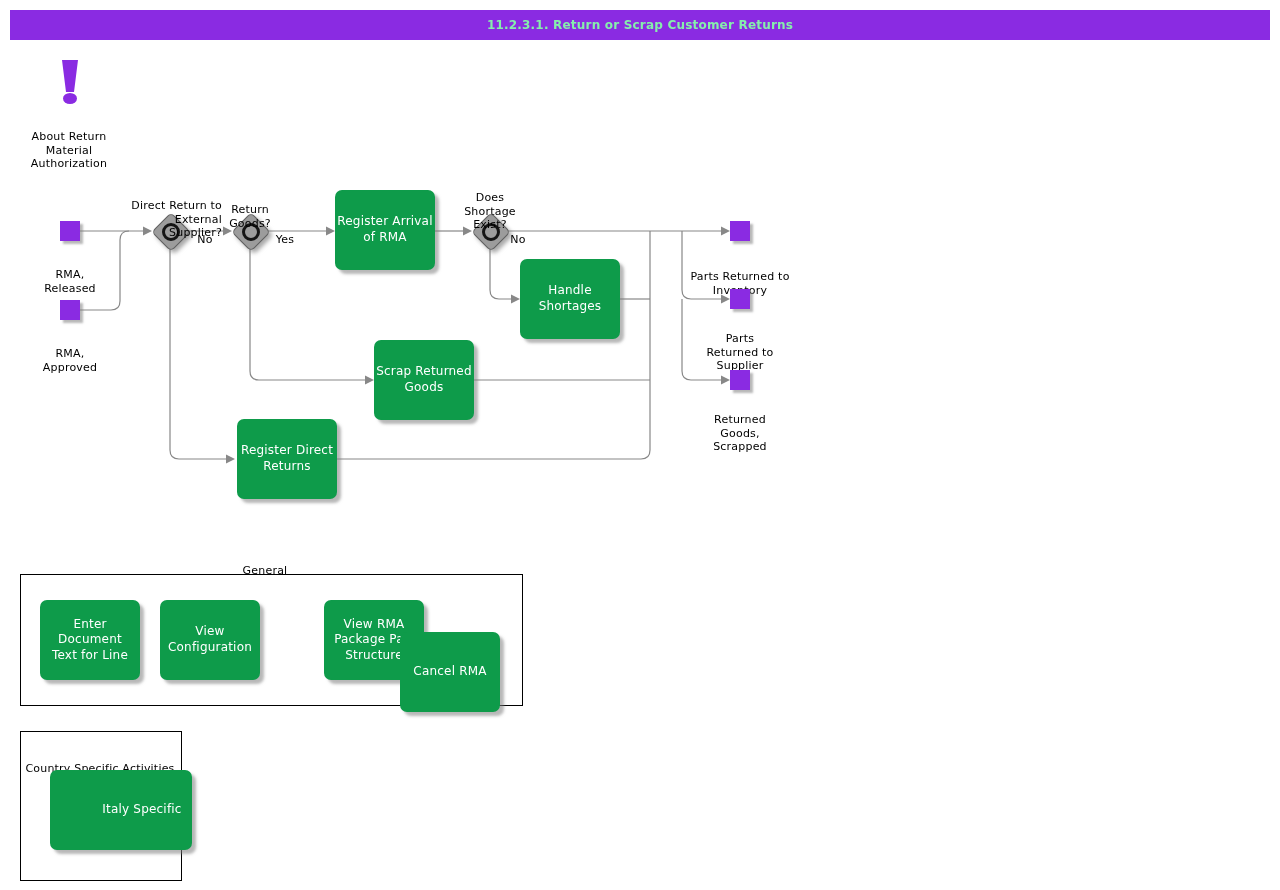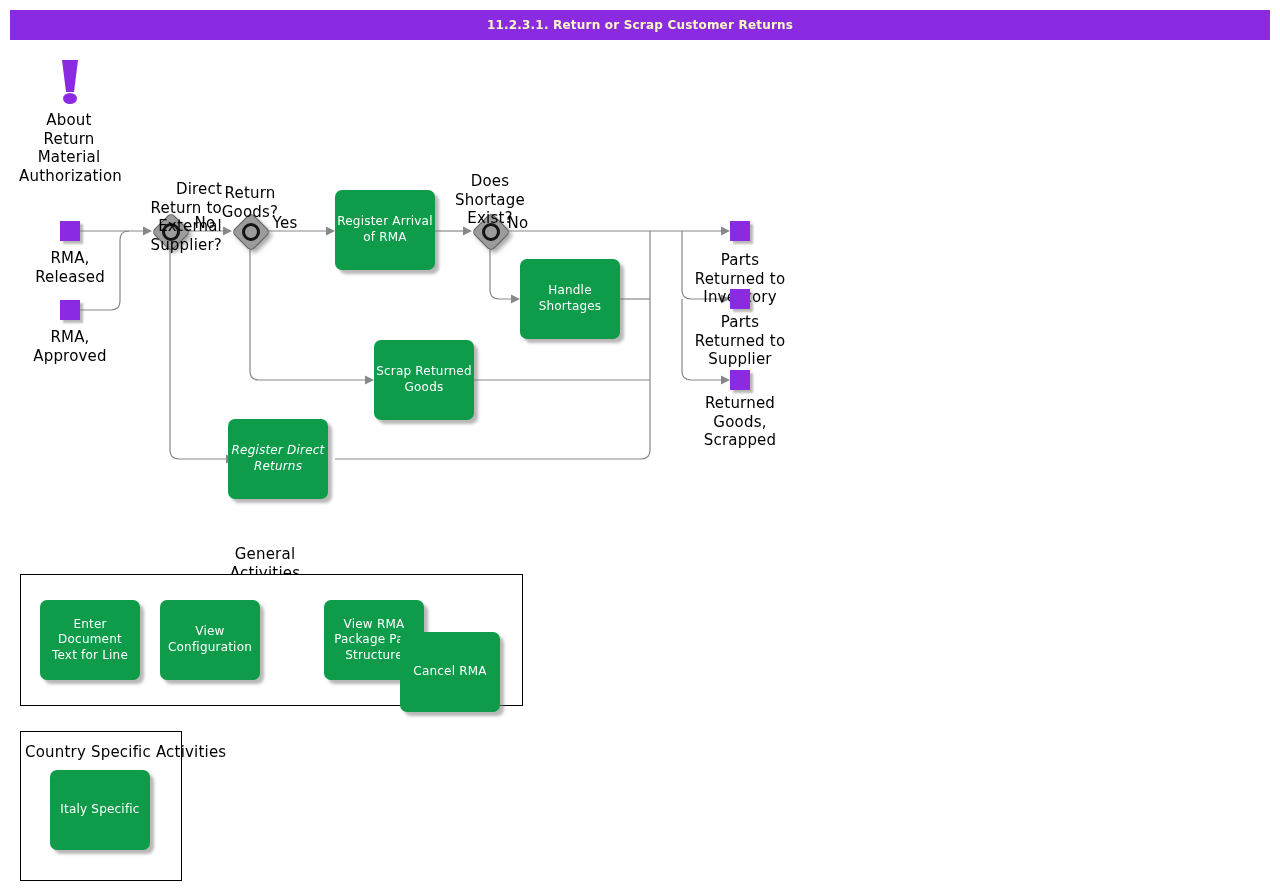--- a/index.html
+++ b/index.html
@@ -3,26 +3,26 @@
 <meta charset="utf-8">
 <style>
   html,body{margin:0;padding:0;background:#fff;}
   .canvas{
     position:relative;width:1280px;height:890px;background:#ffffff;overflow:hidden;
     font-family:"DejaVu Sans","Liberation Sans",sans-serif;color:#000;
   }
   .titlebar{
     position:absolute;left:10px;top:10px;width:1260px;height:30px;background:#8A2BE2;
     display:flex;align-items:center;justify-content:center;
-    color:#fef9c3;font-size:12px;font-weight:bold;letter-spacing:.2px;
+    color:#86efac;font-size:12px;font-weight:bold;letter-spacing:.2px;
   }
   .wires{position:absolute;left:0;top:0;pointer-events:none;}
   .lbl{
-    position:absolute;font-size:15px;line-height:1.24;text-align:center;
-    white-space:pre-line;color:#000;letter-spacing:.2px;
+    position:absolute;font-size:11px;line-height:1.24;text-align:center;
+    white-space:pre-line;color:#000;letter-spacing:.2px;margin-top:19px;
   }
   .sq{
     position:absolute;width:20px;height:20px;background:#8A2BE2;
     box-shadow:3px 3px 2px rgba(125,125,125,.55);
   }
   .act{
     position:absolute;width:100px;height:80px;background:#0E9B4A;border-radius:7px;
     box-shadow:4px 4px 3px rgba(125,125,125,.55);
     color:#fff;font-size:12px;line-height:1.3;letter-spacing:.2px;
     display:flex;align-items:center;justify-content:center;text-align:center;white-space:pre-line;
@@ -120,21 +120,21 @@
   <div class="lbl" style="left:190px;top:214px;width:30px;">No</div>
   <div class="lbl" style="left:270px;top:214px;width:30px;">Yes</div>
   <div class="lbl" style="left:503px;top:214px;width:30px;">No</div>
 
   <div class="act" style="left:335px;top:190px;">Register Arrival
 of RMA</div>
   <div class="act" style="left:520px;top:259px;">Handle
 Shortages</div>
   <div class="act" style="left:374px;top:340px;">Scrap Returned
 Goods</div>
-  <div class="act" style="left:228px;top:419px;font-style:italic;">Register Direct
+  <div class="act" style="left:237px;top:419px;">Register Direct
 Returns</div>
 
   <div class="sq" style="left:730px;top:221px;"></div>
   <div class="lbl" style="left:685px;top:251px;width:110px;">Parts Returned to
 Inventory</div>
 
   <div class="sq" style="left:730px;top:289px;"></div>
   <div class="lbl" style="left:690px;top:313px;width:100px;">Parts
 Returned to
 Supplier</div>
@@ -151,15 +151,15 @@
 Configuration</div>
   <div class="act" style="left:40px;top:600px;">Enter Document
 Text for Line</div>
   <div class="act" style="left:280px;top:600px;margin-left:44px;">View RMA
 Package Part
 Structure</div>
   <div class="act" style="left:400px;top:600px;margin-top:32px;">Cancel RMA</div>
 
   <div class="frame" style="left:20px;top:731px;width:160px;height:148px;"></div>
   <div class="lbl" style="left:25px;top:743px;width:150px;white-space:nowrap;">Country Specific Activities</div>
-  <div class="act" style="left:50px;top:770px;">Italy Specific</div>
+  <div class="act" style="left:50px;top:770px;padding-left:42px;">Italy Specific</div>
 
 </div>
 
 </body></html>

